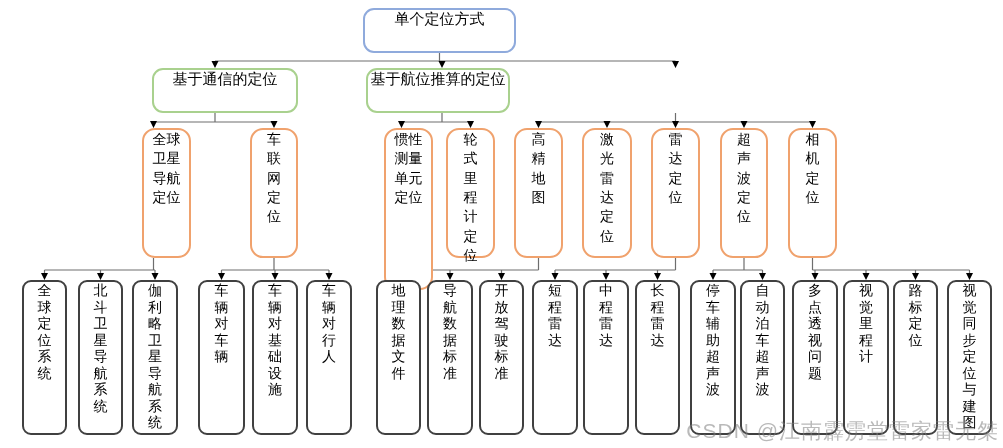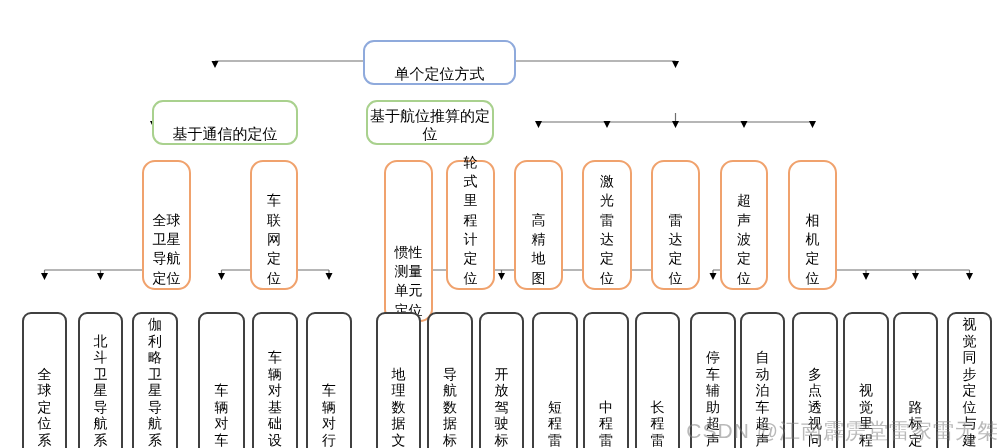--- a/index.html
+++ b/index.html
@@ -2,23 +2,22 @@
 <html style="--root-border: #8FAADC; --branch-border: #A9D18E; --leaf-mid-border: #F0A26D; --leaf-border: #404040; --connector-line: #6E6E6E; --arrowhead: #000000; --watermark-color: #808080;"><head>
 <meta charset="utf-8">
 <style>
   html,body{margin:0;padding:0;background:#ffffff;}
   #stage{
     position:relative;width:1003px;height:448px;background:#fff;overflow:hidden;
     font-family:"Liberation Sans",sans-serif;
   }
   .box{
     position:absolute;background:#fff;box-sizing:border-box;
-    display:flex;align-items:flex-end;justify-content:center;text-align:center;
+    display:flex;align-items:flex-start;justify-content:center;text-align:center;
     z-index:2;
-    margin-top:32px;
   }
   .l1{border:2px solid var(--root-border,#8FAADC);border-radius:11px;}
   .l2{border:2px solid var(--branch-border,#A9D18E);border-radius:11px;}
   .l3{border:2px solid var(--leaf-mid-border,#F0A26D);border-radius:13px;}
   .l4{border:2px solid var(--leaf-border,#404040);border-radius:9px;}
   .lbl{white-space:pre-line;color:#000;}
   .l1 .lbl,.l2 .lbl{font-size:15px;line-height:1.2;}
   .l3 .lbl{font-size:14px;line-height:1.38;}
   .l4 .lbl{font-size:14px;line-height:1.18;}
   #connectors{position:absolute;left:0;top:0;z-index:1;}
@@ -60,21 +59,21 @@
       M912,273 L919,273 L915.5,280 Z M966,273 L973,273 L969.5,280 Z"></path>
   </svg>
 
   <div class="box l1" style="left:363px;top:8px;width:153px;height:45px">
     <span class="lbl">单个定位方式</span>
   </div>
 
   <div class="box l2" style="left:152px;top:68px;width:146px;height:45px">
     <span class="lbl">基于通信的定位</span>
   </div>
-  <div class="box l2" style="left:366px;top:68px;width:128px;height:45px">
+  <div class="box l2" style="left:366px;top:68px;width:144px;height:45px">
     <span class="lbl">基于航位推算的定位</span>
   </div>
 
   <div class="box l3" style="left:142px;top:128px;width:49px;height:130px">
     <span class="lbl">全球
 卫星
 导航
 定位</span>
   </div>
   <div class="box l3" style="left:250px;top:128px;width:48px;height:130px">

